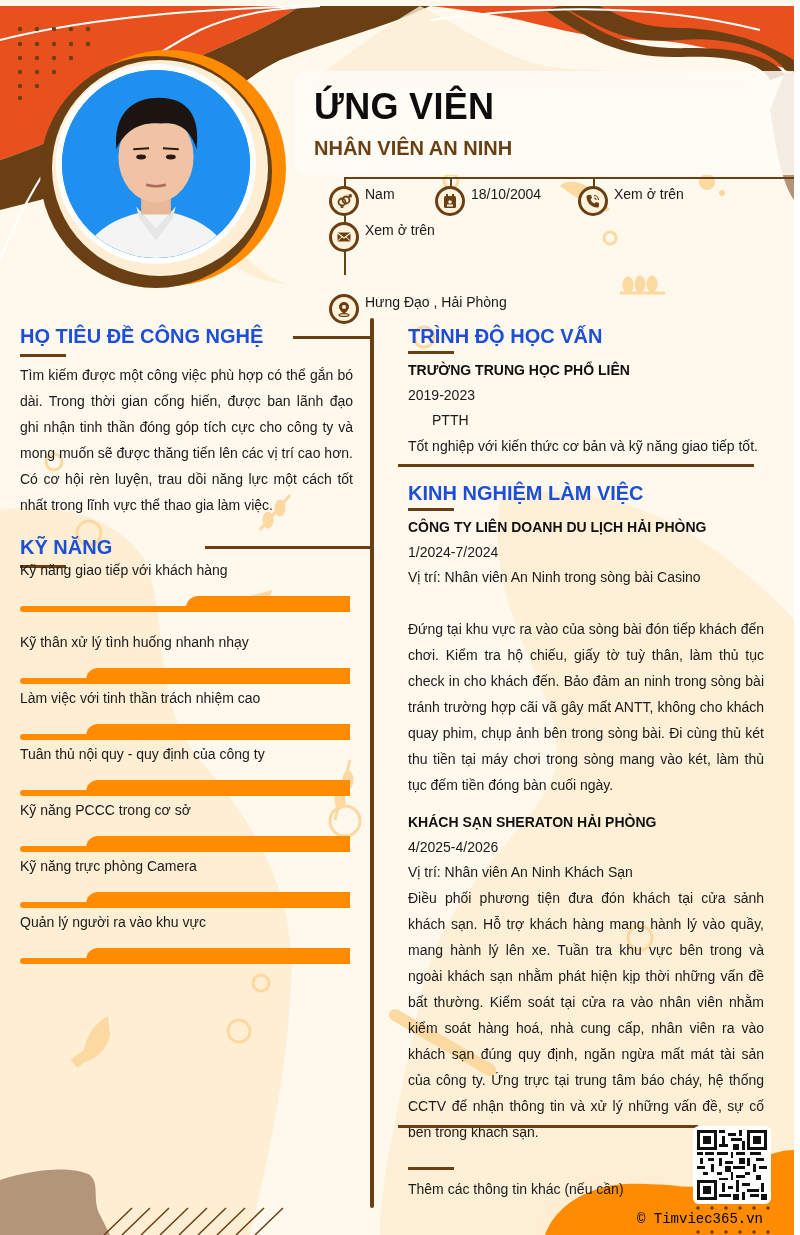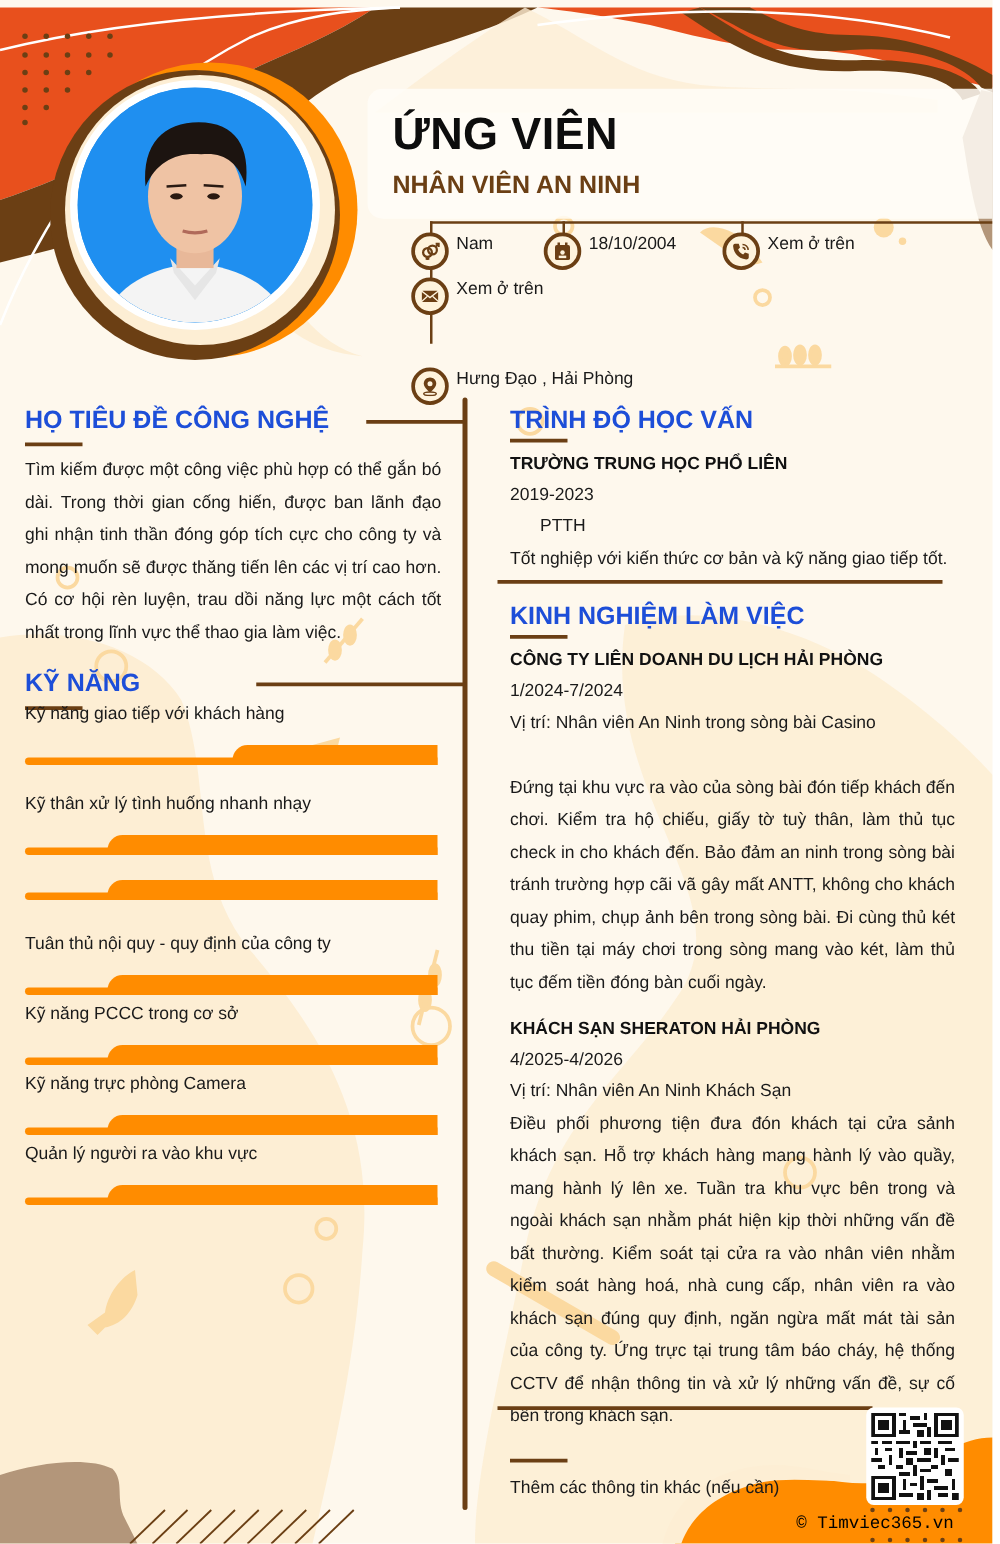--- a/index.html
+++ b/index.html
@@ -261,20 +261,21 @@
       </div>
   </div>
   <div class="layer skill" style="top:632px;">
     <div class="skill-label">Kỹ thân xử lý tình huống nhanh nhạy</div>
     <div class="skill-bar">
         <div class="base"></div>
         <div class="fill" style="width:264px;"></div>
       </div>
   </div>
   <div class="layer skill" style="top:688px;">
+    <div class="skill-label">Làm việc với tinh thần trách nhiệm cao</div>
     <div class="skill-bar">
         <div class="base"></div>
         <div class="fill" style="width:264px;"></div>
       </div>
   </div>
   <div class="layer skill" style="top:744px;">
     <div class="skill-label">Tuân thủ nội quy - quy định của công ty</div>
     <div class="skill-bar">
         <div class="base"></div>
         <div class="fill" style="width:264px;"></div>

